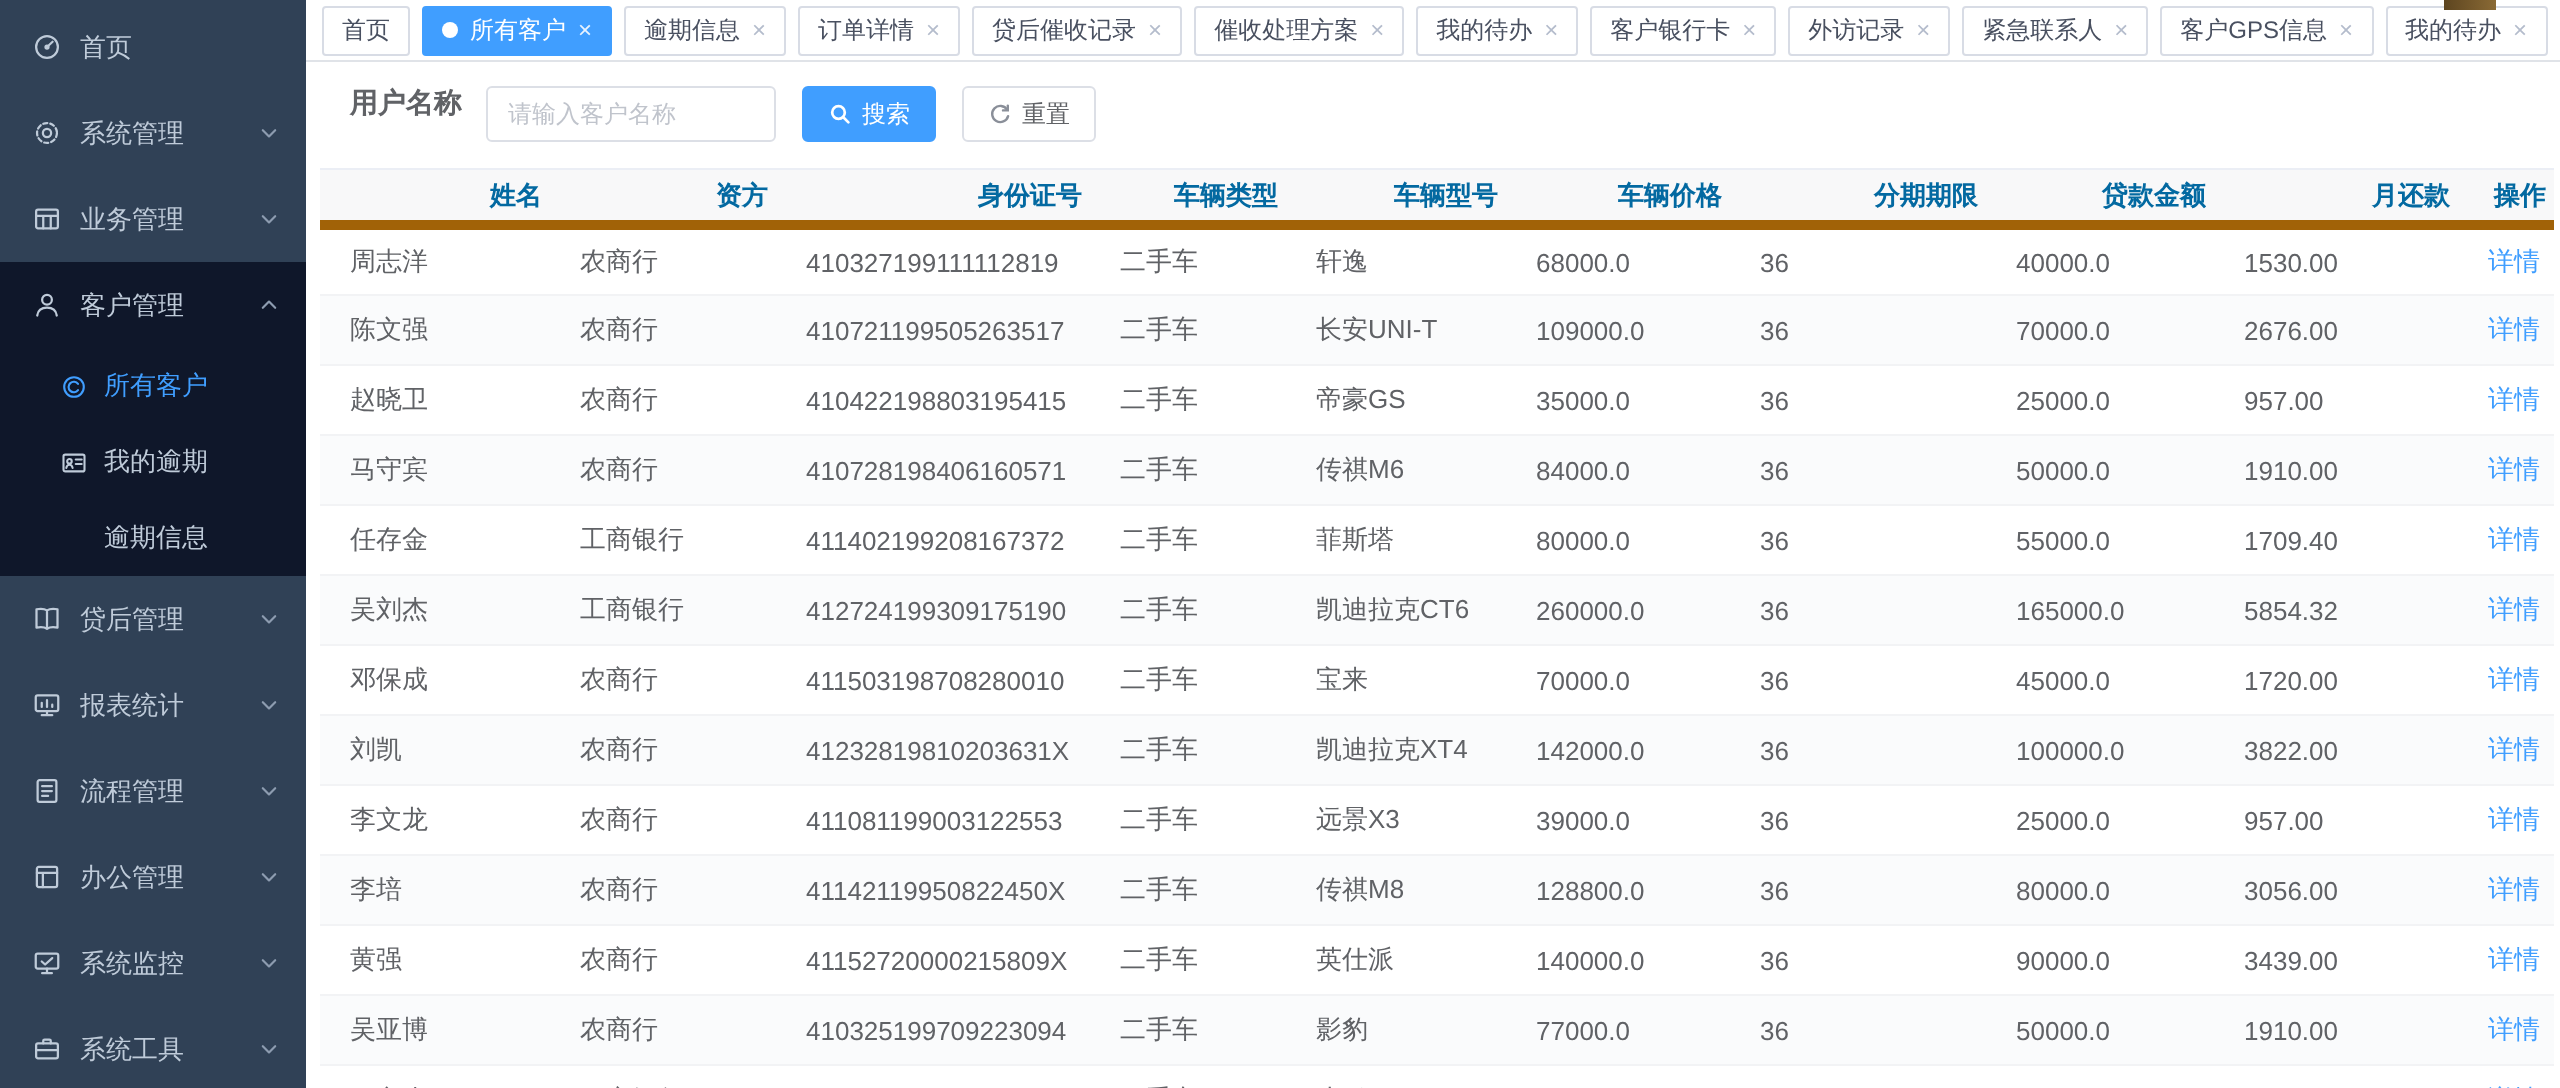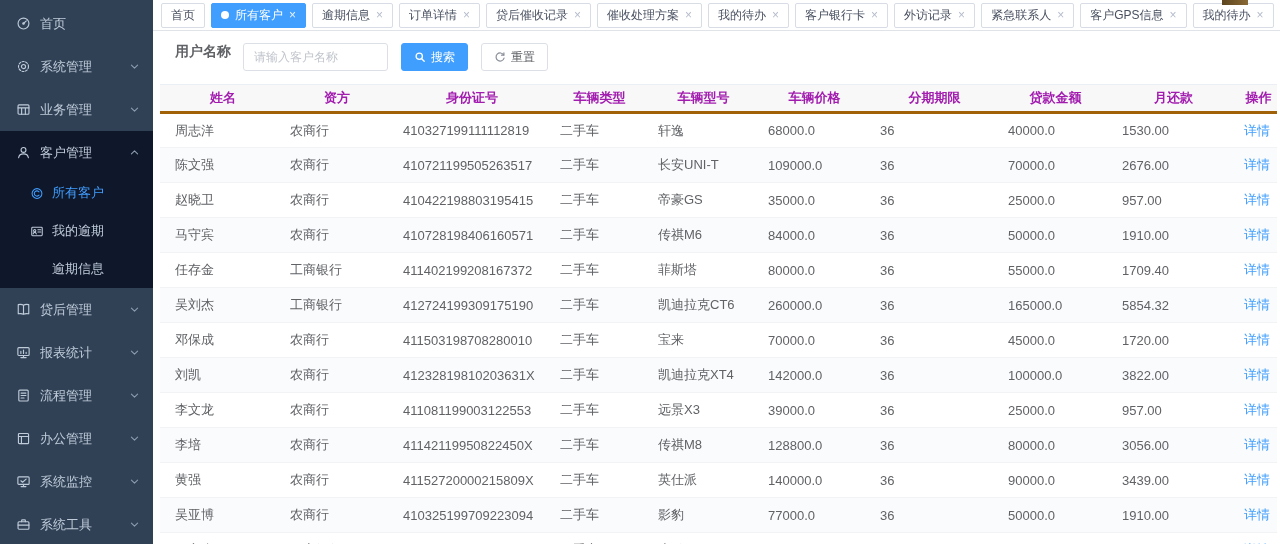--- a/index.html
+++ b/index.html
@@ -40,22 +40,22 @@
   .search-input { width:145px; height:28px; border:1px solid #dcdfe6; border-radius:3px;
     padding:0 10px; font-size:12px; color:#606266; outline:none; }
   .search-input::placeholder { color:#c0c4cc; }
   .btn { height:28px; padding:0 12px; border-radius:3px; font-size:12px;
     display:inline-flex; align-items:center; gap:5px; cursor:pointer; }
   .btn-search { margin-left:13px; background:#409EFF; border:1px solid #409EFF; color:#fff; }
   .btn-reset { margin-left:13px; background:#fff; border:1px solid #dcdfe6; color:#606266; }
 
   .table-wrap { padding:0 8px 0 7px; }
   table { width:1117px; border-collapse:collapse; table-layout:fixed; font-size:13px; color:#606266; }
-  thead th { height:28px; text-align:center; padding:0 4px 0 15px; font-weight:bold; color:#a21caf;
-    background:#f8f8f9; border-top:1px solid #ebeef5; border-bottom:3px solid #a16207;
+  thead th { height:28px; text-align:right; padding:0 4px 0 15px; font-weight:bold; color:#0369a1;
+    background:#f8f8f9; border-top:1px solid #ebeef5; border-bottom:5px solid #a16207;
     overflow:hidden; white-space:nowrap; }
   tbody td { height:35px; padding:0 4px 0 15px; border-bottom:1px solid #f2f3f5;
     overflow:hidden; white-space:nowrap; }
   tbody tr:nth-child(even) { background:#fafbfc; }
   .detail-link { color:#409EFF; cursor:pointer;text-align:right; }
 </style>
 </head>
 <body>
 
 <div class="layout">

